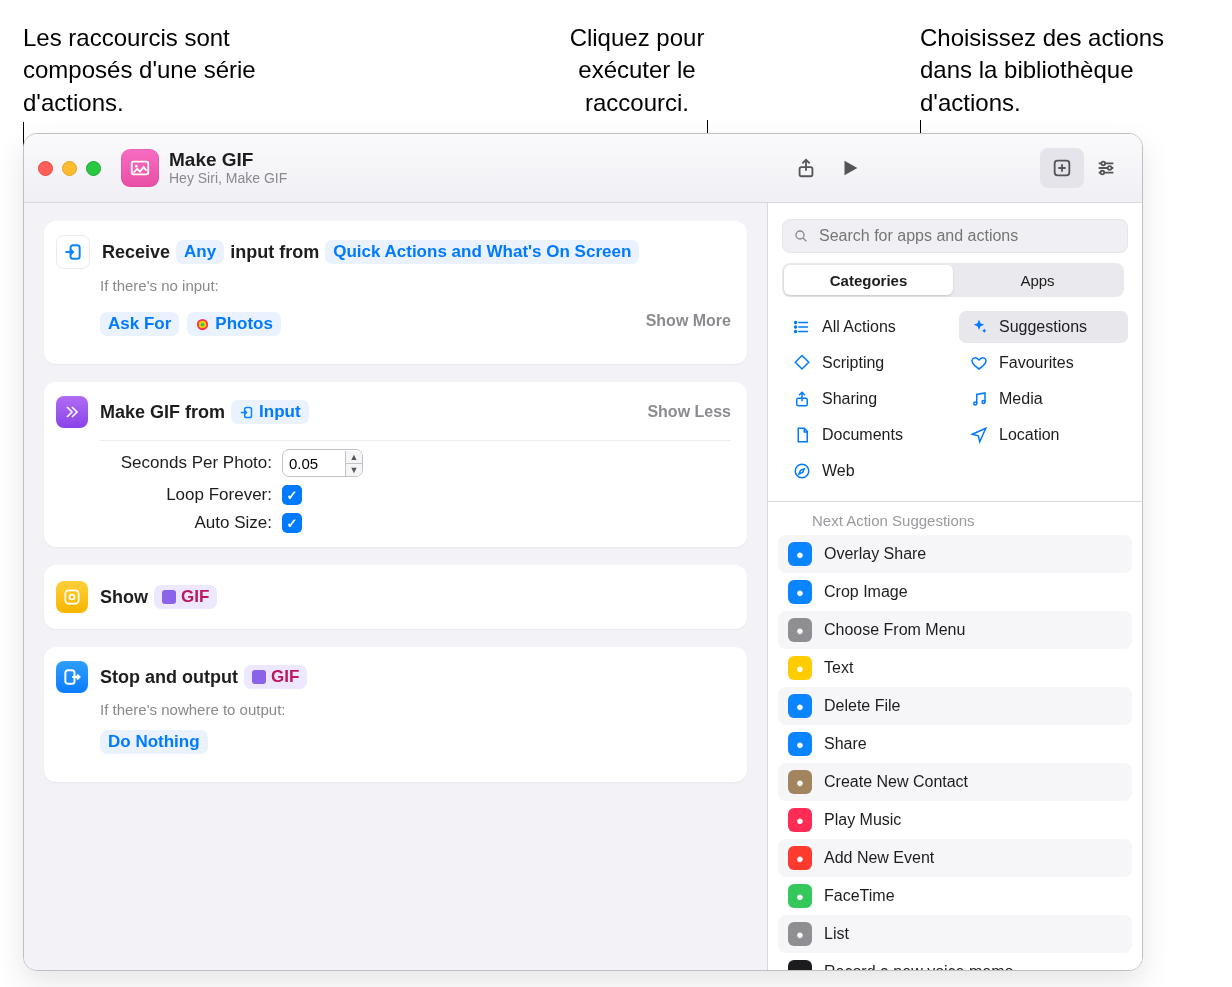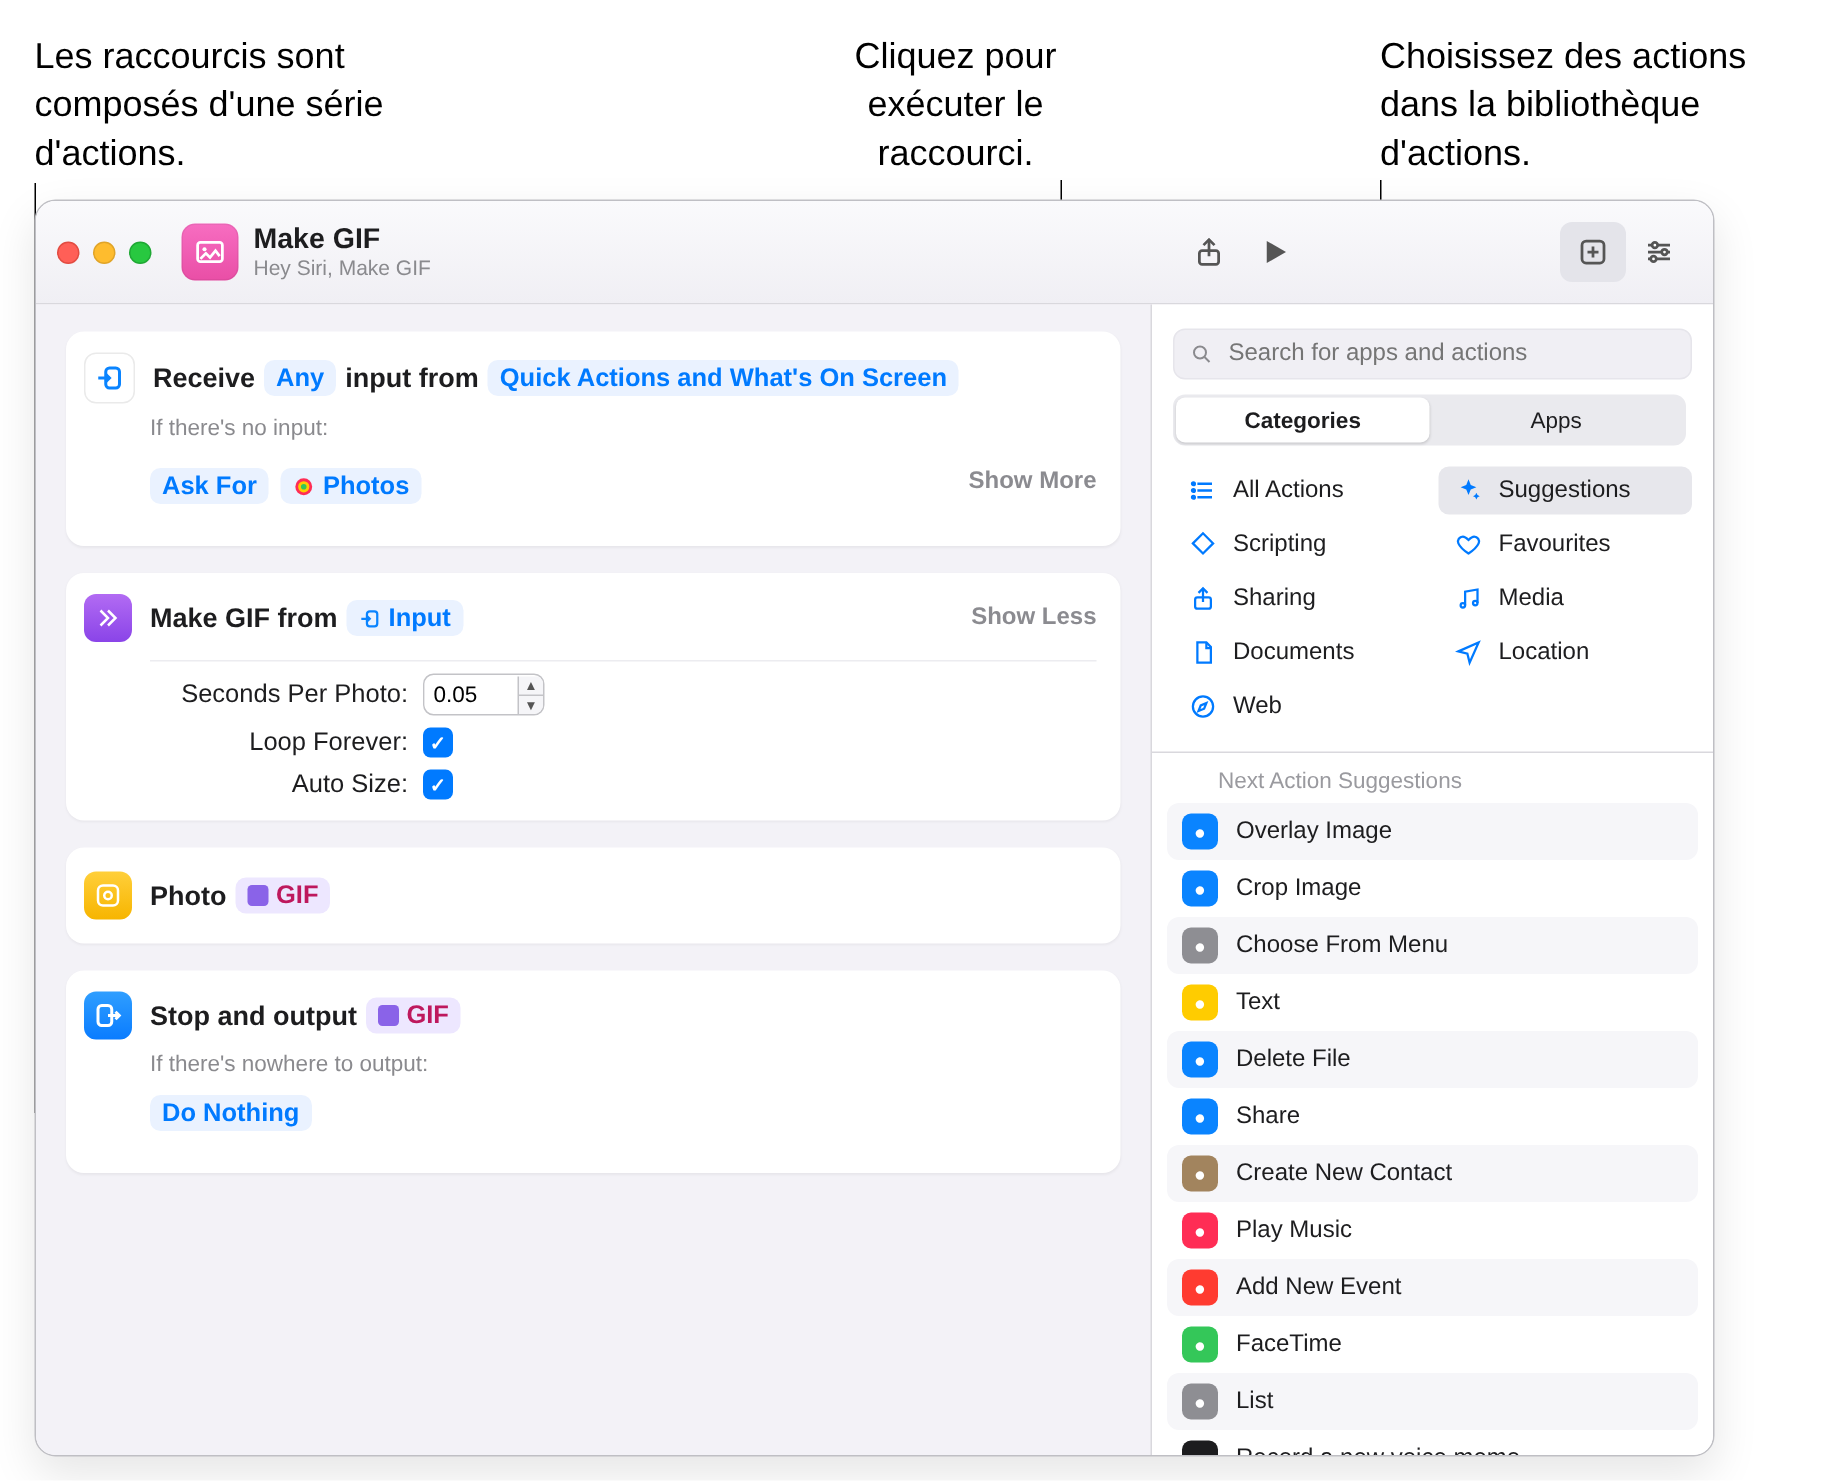--- a/index.html
+++ b/index.html
@@ -320,21 +320,21 @@
 
         <div class="card">
           <div class="head" style="padding:16px 16px 16px 12px">
             <div class="icon" style="background:linear-gradient(#ffcf3a,#f7b500)">
               <svg viewBox="0 0 24 24" fill="none" stroke="#fff" stroke-width="2">
                   <rect x="4" y="4" width="16" height="16" rx="4"></rect>
                   <circle cx="12" cy="12" r="3"></circle>
                 </svg>
             </div>
             <div class="line">
-              <span>Photo</span>
+              <span>Show</span>
               <span class="token purple">
                   <span class="chip"></span>
                   <span>GIF</span>
                 </span>
             </div>
           </div>
         </div>
 
         <div class="card pad-bottom">
           <div class="head">
@@ -457,21 +457,21 @@
               </span>
             <span>Web</span>
           </div>
         </div>
 
         <div class="sep"></div>
         <div class="list-title">Next Action Suggestions</div>
         <div class="suggestions" id="sugg">
             <div class="srow">
               <div class="sicon" style="background: rgb(10, 132, 255);">●</div>
-              <span>Overlay Image</span>
+              <span>Overlay Share</span>
             </div>
             <div class="srow">
               <div class="sicon" style="background: rgb(10, 132, 255);">●</div>
               <span>Crop Image</span>
             </div>
             <div class="srow">
               <div class="sicon" style="background: rgb(142, 142, 147);">●</div>
               <span>Choose From Menu</span>
             </div>
             <div class="srow">

